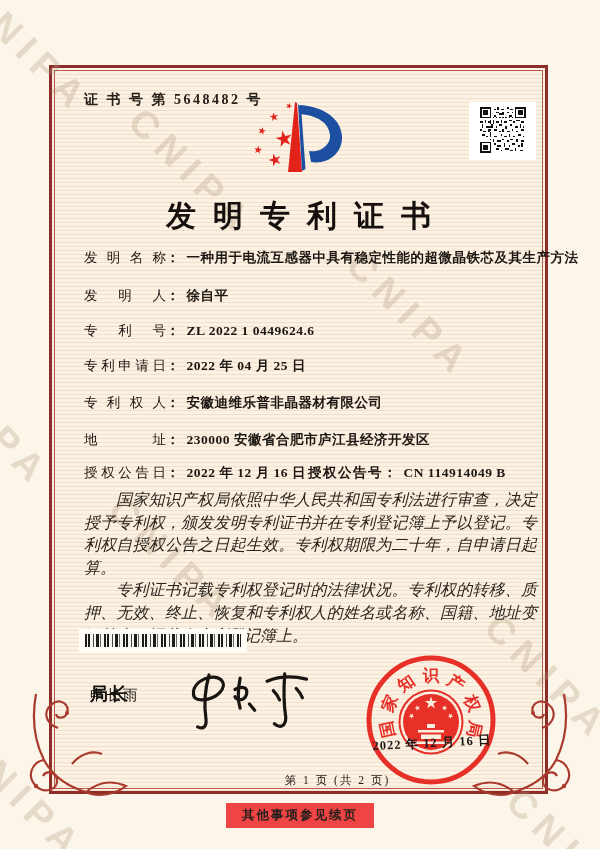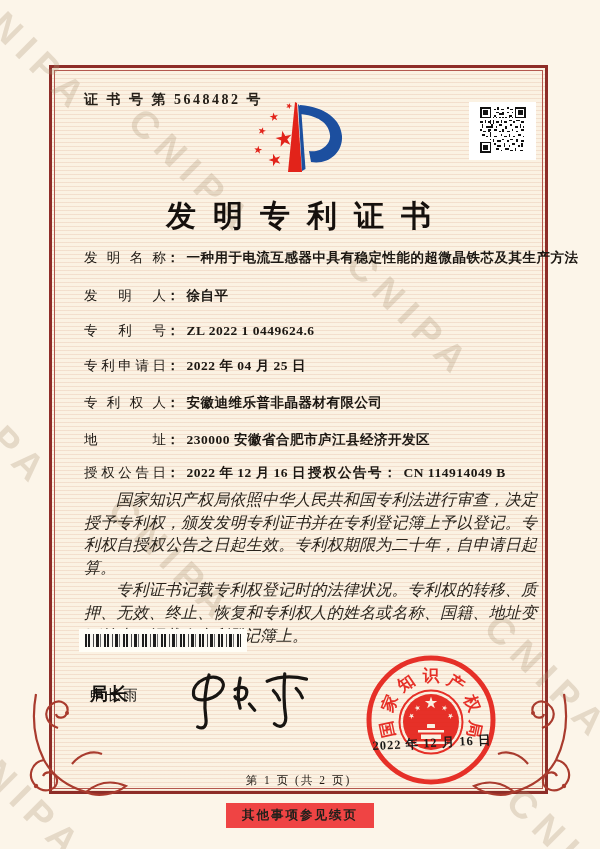--- a/index.html
+++ b/index.html
@@ -48,21 +48,21 @@
 
   .issuer-title{left:90px; top:682px; font-family:"Liberation Sans", sans-serif; font-weight:bold; font-size:18px; letter-spacing:2px; color:#14110e;}
   .issuer-name{left:90px; top:686px; font-family:"Liberation Sans", sans-serif; font-weight:normal; font-size:14.5px; letter-spacing:2px; color:#14110e;}
   .signature{left:180px; top:666px; width:140px; height:74px;}
 
   .seal{left:361px; top:650px; width:140px; height:140px; z-index:2; opacity:0.95;}
   .seal-date{left:360px; top:735px; width:144px; text-align:center; z-index:3;
              font-size:12.5px; font-weight:bold; color:#1b1a18; letter-spacing:1px;
              transform:rotate(-3deg); white-space:nowrap;}
 
-  .page-num{left:49px; top:773px; width:499px; text-align:center; font-size:11.5px; letter-spacing:2px; color:#201a14; z-index:2;}
+  .page-num{left:49px; top:773px; width:499px; text-align:center; font-size:11.5px; letter-spacing:2px; color:#201a14; z-index:2;padding-left:39px;}
 
   .flourish{width:110px; height:115px; z-index:3;}
   .flourish-left{left:28px; top:688px;}
   .flourish-right{left:462px; top:688px; transform:scaleX(-1);}
 
   .footer-chip{left:0; top:803px; width:600px; text-align:center; z-index:2;}
   .footer-chip span{display:inline-block; background:#ef4444; padding:4px 16px; font-size:12.5px; letter-spacing:2px; color:#23201b; font-weight:bold;}
 </style>
 </head>
 <body>

